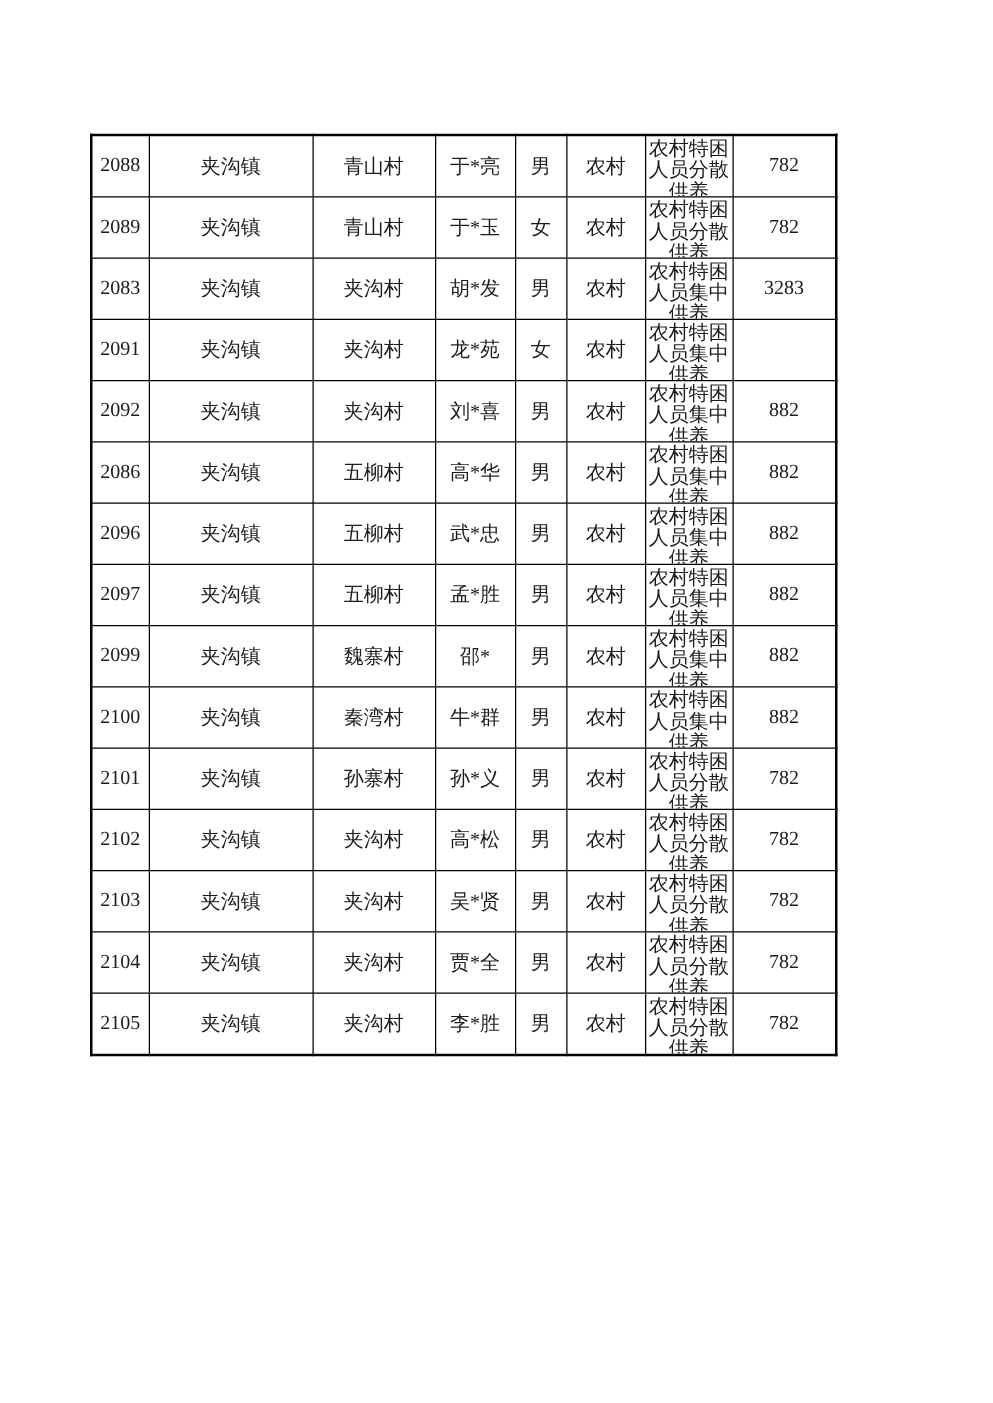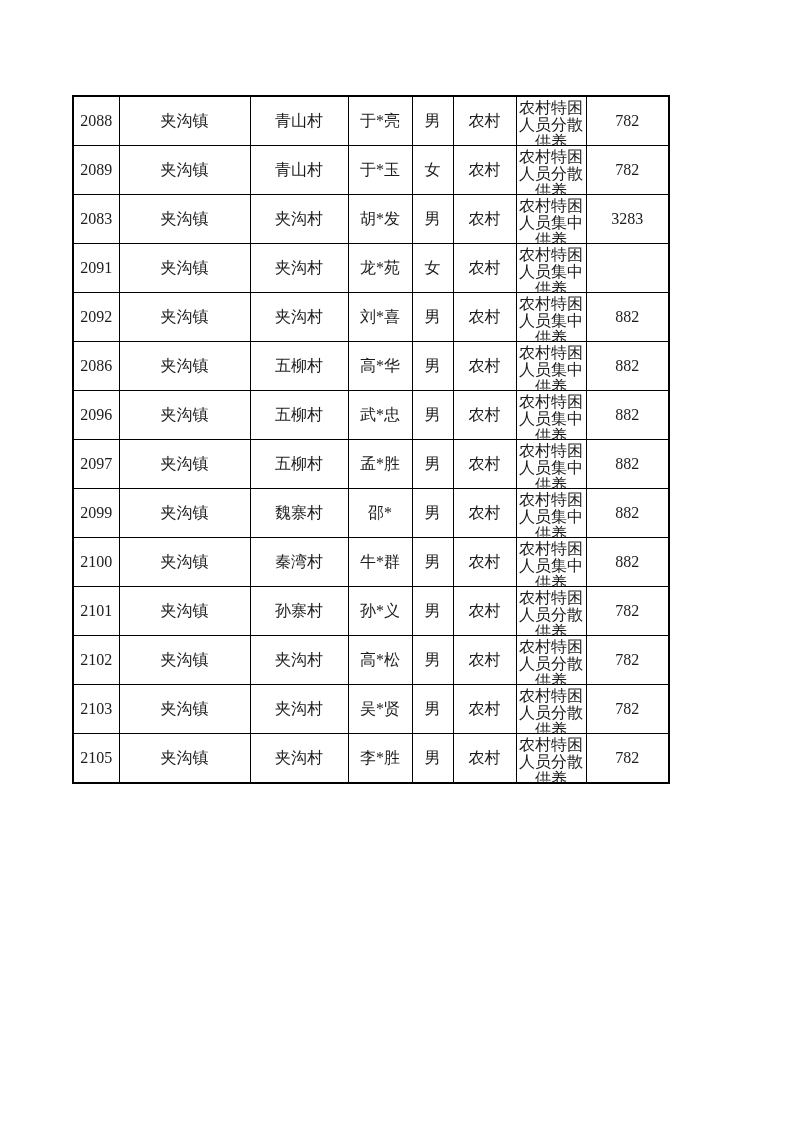--- a/index.html
+++ b/index.html
@@ -11,21 +11,21 @@
     position: relative;
     width: 794px;
     height: 1122px;
     background: #ffffff;
     overflow: hidden;
     font-family: "Liberation Serif", "DejaVu Serif", serif;
   }
   table.roster {
     position: absolute;
     left: 72px;
-    top: 95px;
+    top: 107px;
     border-collapse: collapse;
     table-layout: fixed;
     border: 2px solid #000000;
   }
   table.roster td {
     border: 1px solid #000000;
     height: 48px;
     padding: 0;
     text-align: center;
     vertical-align: middle;
@@ -216,20 +216,32 @@
           <td class="cell-village">夹沟村</td>
           <td class="cell-name">吴*贤</td>
           <td class="cell-gender">男</td>
           <td class="cell-area">农村</td>
           <td class="cell-category">
             <div class="cat-text">农村特困人员分散供养</div>
           </td>
           <td class="cell-amount">782</td>
         </tr>
         <tr>
+          <td class="cell-seq">2104</td>
+          <td class="cell-town">夹沟镇</td>
+          <td class="cell-village">夹沟村</td>
+          <td class="cell-name">贾*全</td>
+          <td class="cell-gender">男</td>
+          <td class="cell-area">农村</td>
+          <td class="cell-category">
+            <div class="cat-text">农村特困人员分散供养</div>
+          </td>
+          <td class="cell-amount">782</td>
+        </tr>
+        <tr>
           <td class="cell-seq">2105</td>
           <td class="cell-town">夹沟镇</td>
           <td class="cell-village">夹沟村</td>
           <td class="cell-name">李*胜</td>
           <td class="cell-gender">男</td>
           <td class="cell-area">农村</td>
           <td class="cell-category">
             <div class="cat-text">农村特困人员分散供养</div>
           </td>
           <td class="cell-amount">782</td>

